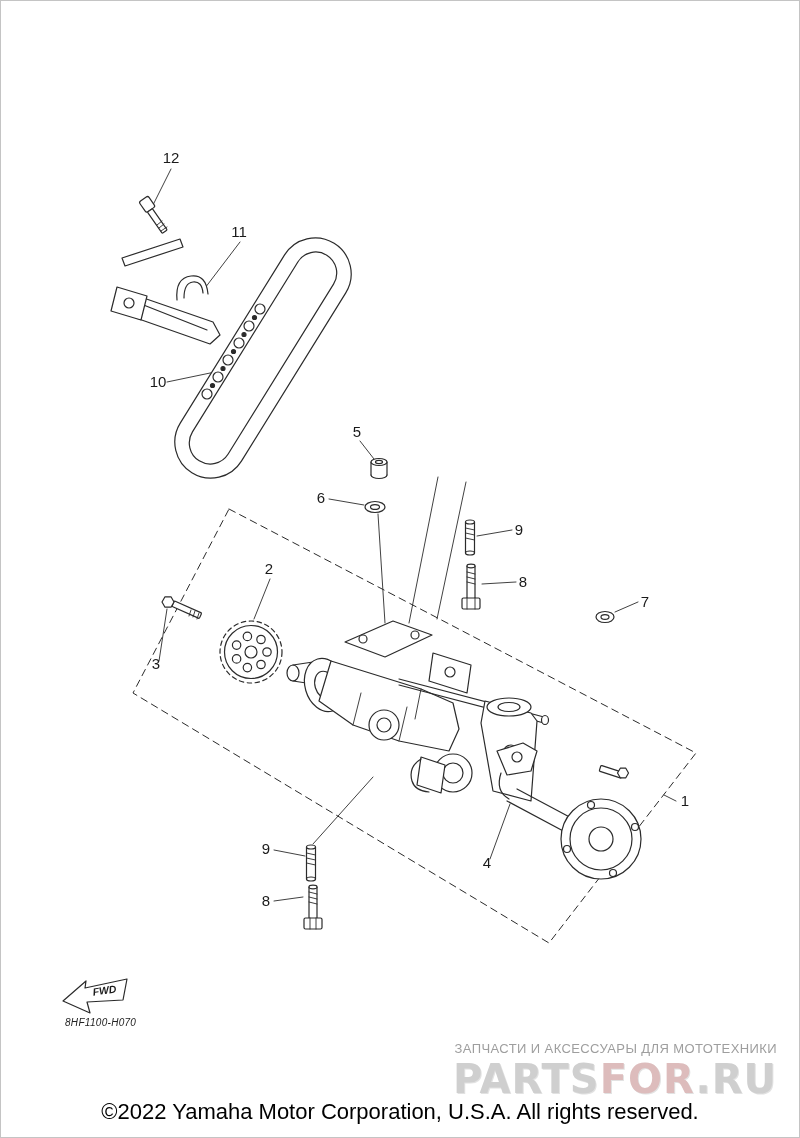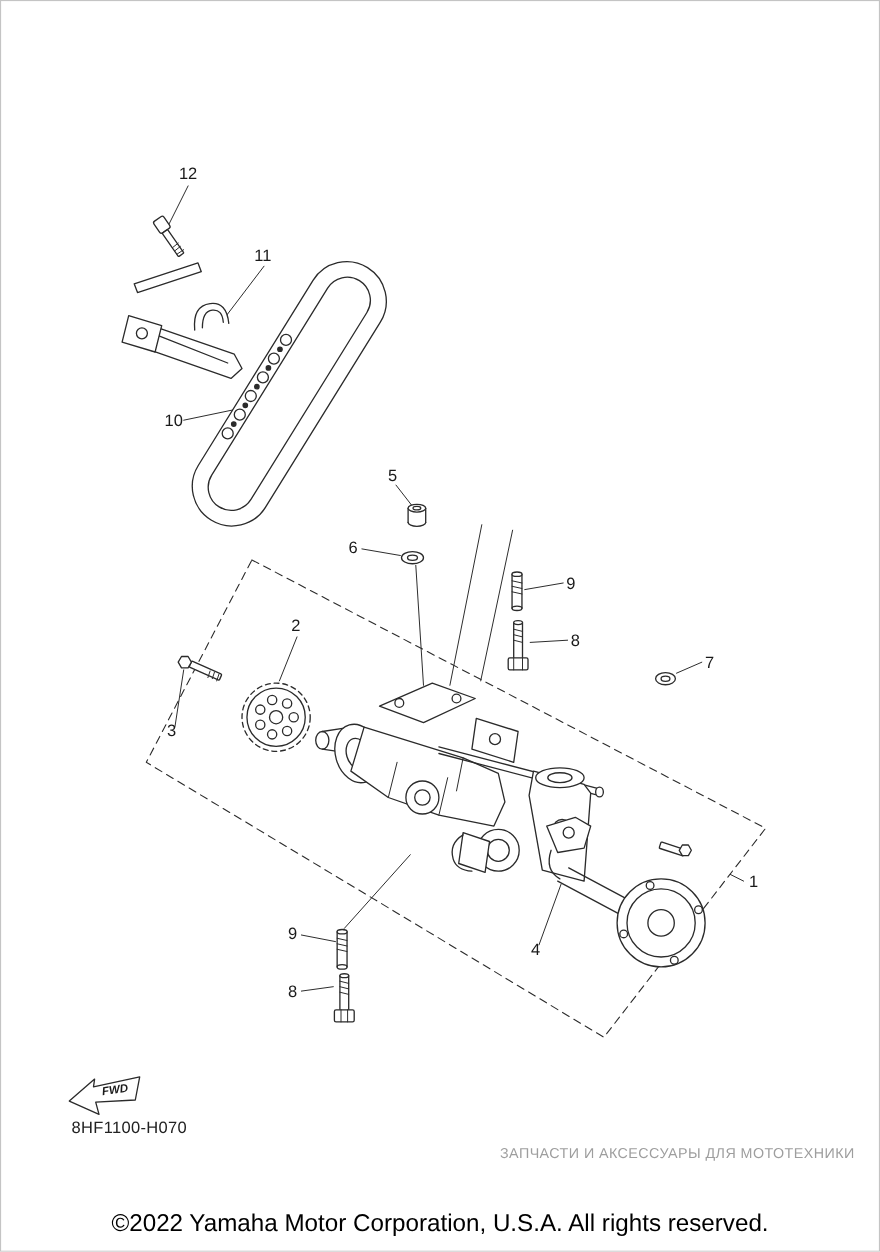--- a/index.html
+++ b/index.html
@@ -10,21 +10,21 @@
     border:1px solid #c4c4c4;
     background:#fff;
     font-family:"Liberation Sans", sans-serif;
     overflow:hidden;
   }
   .page > svg{position:absolute;left:0;top:0;}
   .callout{font:15px "Liberation Sans", sans-serif;fill:#1a1a1a;}
   .fwd-text{font:italic bold 10.5px "Liberation Sans", sans-serif;fill:#1a1a1a;}
   .part-code{
     position:absolute;left:64px;top:1016px;
-    font-size:15px;color:#222;letter-spacing:.3px;
+    font-size:10px;color:#222;letter-spacing:.3px;font-style:italic;
   }
   .watermark{position:absolute;right:22px;top:1040px;text-align:right;}
   .wm-tagline{
     font-size:13px;color:#9e9e9e;letter-spacing:.4px;margin-bottom:3px;
   }
   .wm-logo{
     font-size:40px;font-weight:bold;line-height:1;
     color:#cfcfcf;letter-spacing:1px;
     font-family:"DejaVu Sans", sans-serif;
     text-shadow:1px 1px 0 #e2e2e2;
@@ -233,16 +233,17 @@
       <text class="callout" x="265" y="905" text-anchor="middle">8</text>
       <text class="callout" x="486" y="867" text-anchor="middle">4</text>
       <text class="callout" x="684" y="805" text-anchor="middle">1</text>
     </g>
   </svg>
 
   <div class="part-code">8HF1100-H070</div>
 
   <div class="watermark">
     <div class="wm-tagline">ЗАПЧАСТИ И АКСЕССУАРЫ ДЛЯ МОТОТЕХНИКИ</div>
+    <div class="wm-logo"><span>PARTS</span><span class="wm-red">FOR</span><span>.RU</span></div>
   </div>
 
   <div class="copyright">©2022 Yamaha Motor Corporation, U.S.A. All rights reserved.</div>
 </div>
 
 </body></html>

